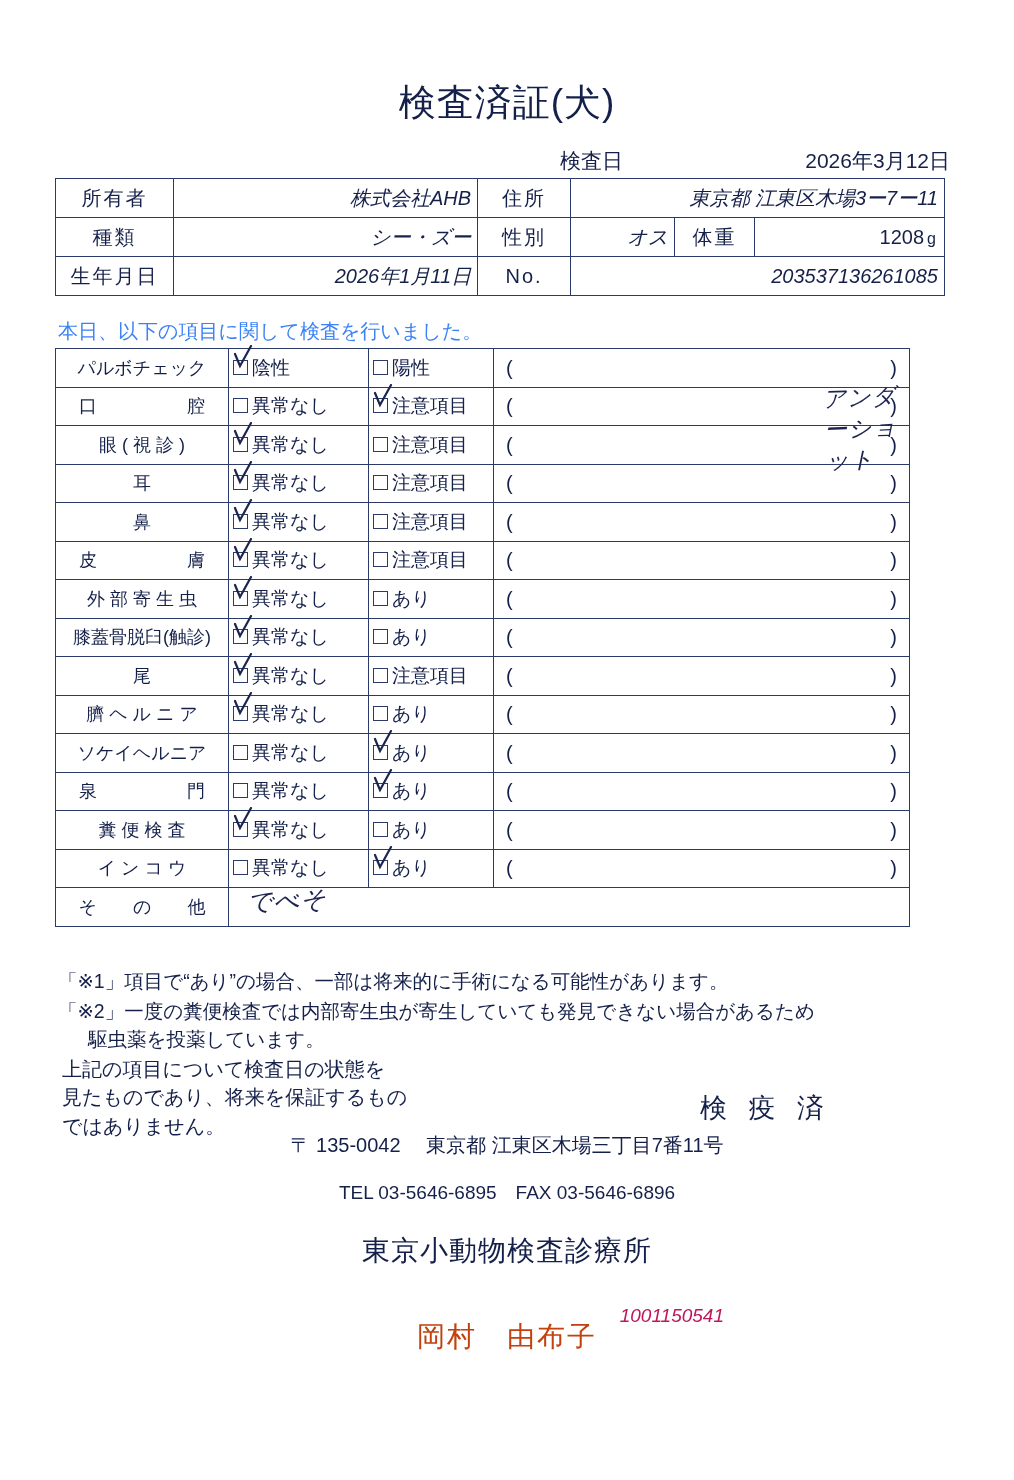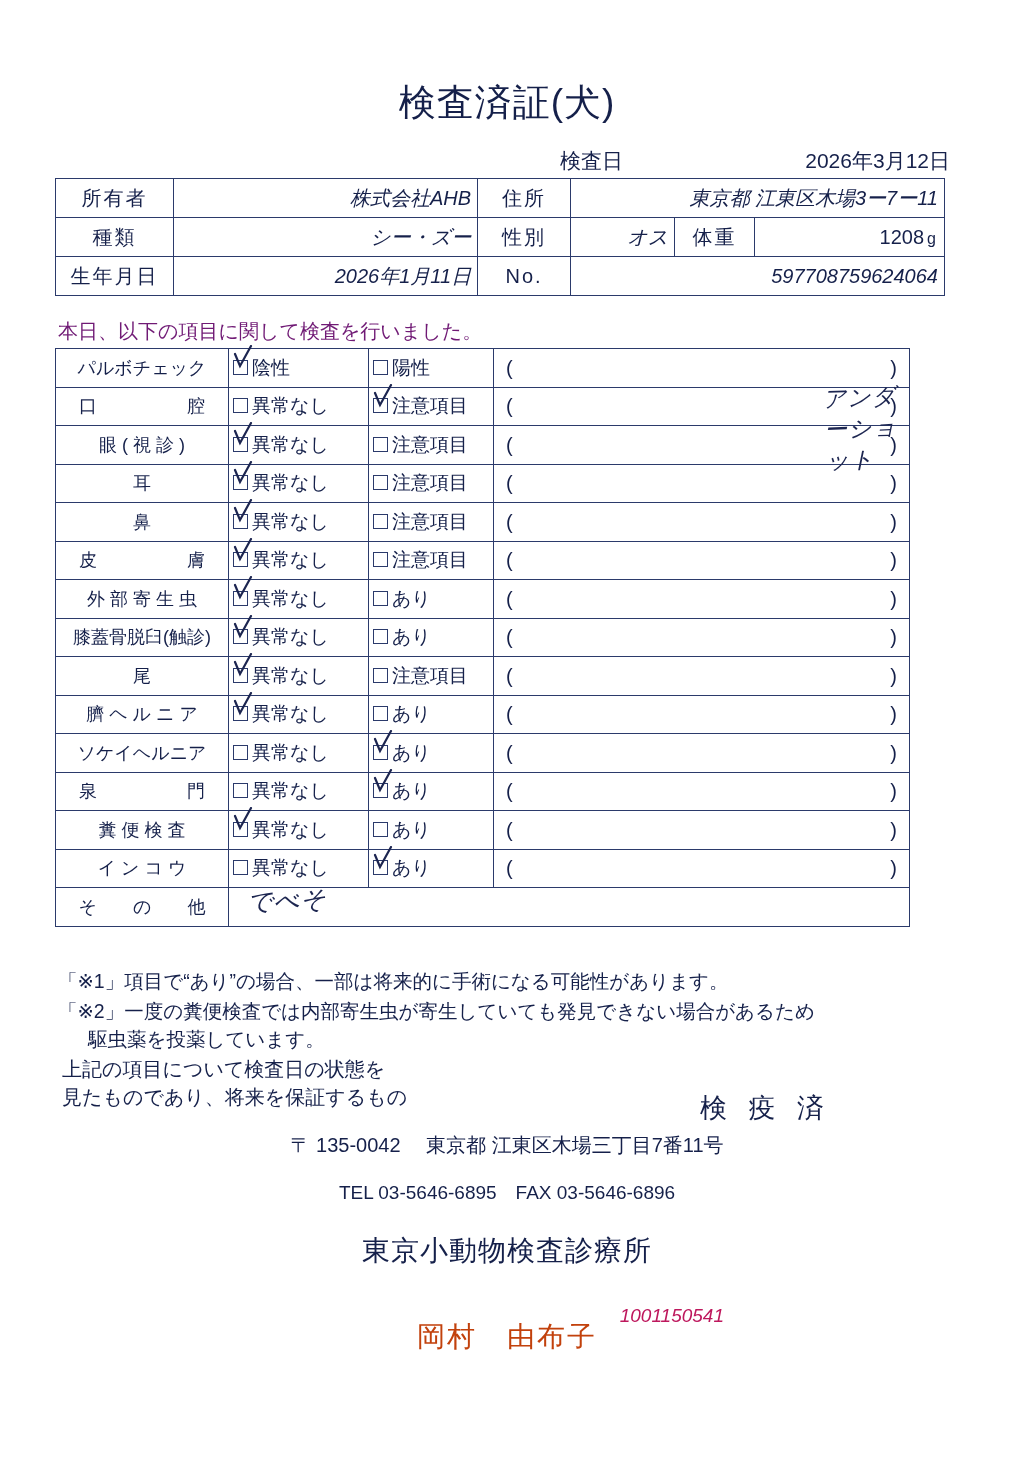--- a/index.html
+++ b/index.html
@@ -81,21 +81,21 @@
     font-size: 16px;
     padding-left: 3px;
   }
 
   
   .intro {
     position: absolute;
     left: 58px;
     top: 318px;
     font-size: 20px;
-    color: #701a75;
+    color: #3b82f6;
   }
 
   
   .checks {
     position: absolute;
     left: 55px;
     top: 348px;
     width: 855px;
     border-collapse: collapse;
     font-size: 19px;
@@ -307,21 +307,21 @@
       <td class="val">シー・ズー</td>
       <td class="lbl">性別</td>
       <td class="val" style="width:95px">オス</td>
       <td class="lbl" style="width:70px">体重</td>
       <td class="val-right" style="width:195px"><span>1208</span><span class="unit">g</span></td>
     </tr>
     <tr>
       <td class="lbl">生年月日</td>
       <td class="val">2026年1月11日</td>
       <td class="lbl">No.</td>
-      <td class="val" colspan="3">597708759624064</td>
+      <td class="val" colspan="3">203537136261085</td>
     </tr>
   </tbody>
     </table>
 
   <div class="intro">本日、以下の項目に関して検査を行いました。</div>
 
   <table class="checks">
     <tbody id="checks-body">
         <tr>
           <td class="c-name"><span class="nm">パルボチェック</span></td>
@@ -515,20 +515,21 @@
       </tbody>
   </table>
 
   <div class="foot1">「※1」項目で“あり”の場合、一部は将来的に手術になる可能性があります。</div>
   <div class="foot2">「※2」一度の糞便検査では内部寄生虫が寄生していても発見できない場合があるため</div>
   <div class="foot2b">駆虫薬を投薬しています。</div>
 
   <div class="disclaimer">
     <div>上記の項目について検査日の状態を</div>
     <div>見たものであり、将来を保証するもの</div>
+    <div>ではありません。</div>
   </div>
 
   <div class="stamp">検 疫 済</div>
 
   <div class="addr">〒 135-0042 　東京都 江東区木場三丁目7番11号</div>
   <div class="tel">TEL 03-5646-6895　FAX 03-5646-6896</div>
   <div class="clinic">東京小動物検査診療所</div>
   <div class="doctor">岡村　由布子</div>
   <div class="serial">1001150541</div>
 

